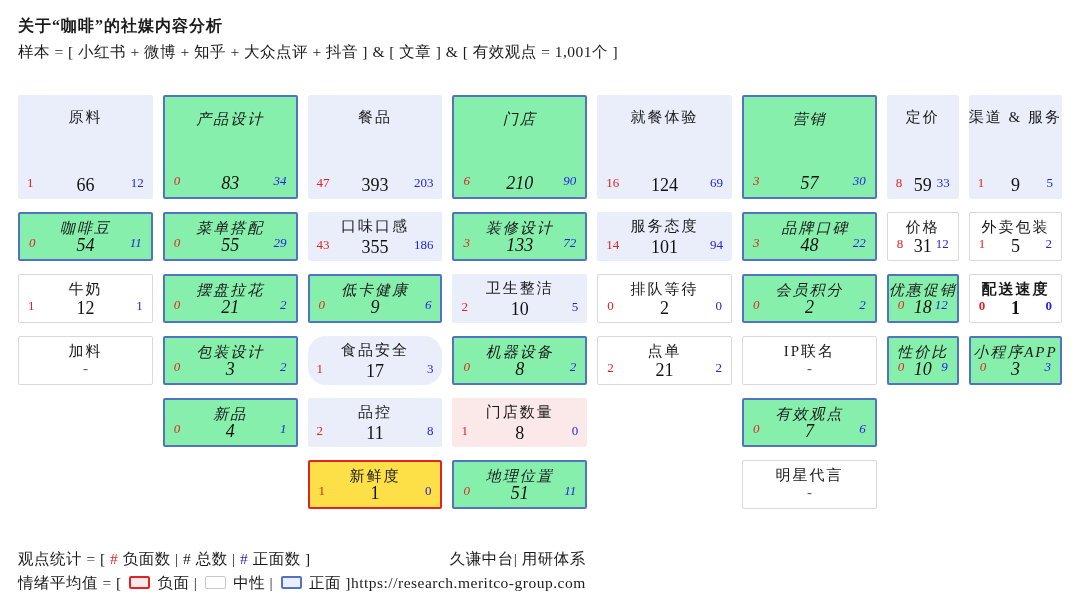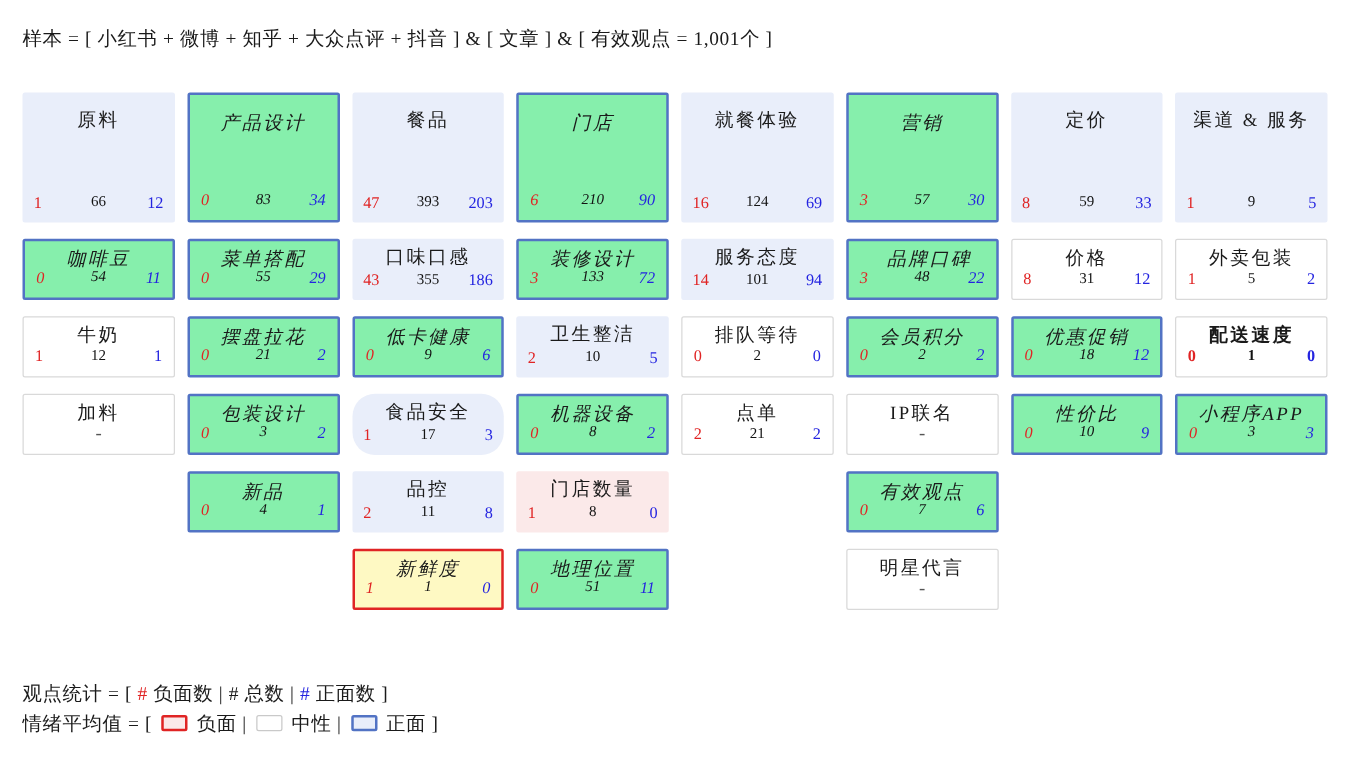--- a/index.html
+++ b/index.html
@@ -1,48 +1,49 @@
 <!DOCTYPE html>
 <html><head>
 <meta charset="utf-8">
 <style>
   html,body{margin:0;padding:0;background:#ffffff;}
   body{width:1080px;height:613px;font-family:"Liberation Serif","DejaVu Serif",serif;color:#1a1a1a;overflow:hidden;}
   .page{padding:16px 18px 0 18px;box-sizing:border-box;width:1080px;height:613px;}
   .title{font-size:16px;font-weight:bold;letter-spacing:1px;}
   .subtitle{font-size:15.5px;margin-top:5px;letter-spacing:0.5px;}
-  .grid{margin-top:32px;display:grid;grid-template-columns:repeat(8,1fr);grid-template-rows:104px repeat(5,49px);gap:13px 10px;}
+  .grid{margin-top:32px;display:grid;grid-template-columns:repeat(6,1fr);grid-template-rows:104px repeat(5,49px);gap:13px 10px;}
   .cell{position:relative;border-radius:2px;box-sizing:border-box;font-size:15px;}
   .s-positive{background:#e9eefa;}
   .s-positive-strong{background:#86efac;border:2px solid #5273c4;font-style:italic;}
   .s-neutral{background:#ffffff;border:1px solid #d9d9d9;}
   .s-negative{background:#fbe9e9;}
-  .s-negative-strong{background:#fef9c3;border:2px solid #e02424;font-style:italic;}
+  .s-negative-strong{background:#fde047;border:2px solid #e02424;}
   .lbl{text-align:center;margin-top:5px;letter-spacing:2px;white-space:nowrap;}
   .hdr .lbl{margin-top:13px;}
   .vals{position:absolute;left:9px;right:9px;bottom:4px;height:20px;display:flex;justify-content:space-between;align-items:baseline;}
   .vals .neg{color:#e02424;font-size:13px;}
   .vals .pos{color:#2424e0;font-size:13px;}
-  .vals .total{position:absolute;left:0;right:0;text-align:center;color:#121212;font-size:12px;}
+  .vals .total{position:absolute;left:0;right:0;text-align:center;color:#121212;font-size:18px;}
   .vals.dash{display:block;text-align:center;color:#555555;font-size:15px;}
-  .bottom{display:flex;justify-content:flex-start;align-items:flex-end;margin-top:56px;}
+  .bottom{display:flex;justify-content:flex-start;align-items:flex-end;margin-top:38px;}
   .legend{font-size:15.5px;line-height:1.55;letter-spacing:0.5px;}
   .hash-neg{color:#e02424;}
   .hash-pos{color:#2424e0;}
   .swatch{display:inline-block;width:21px;height:13px;border-radius:2px;vertical-align:-1px;margin:0 3px;box-sizing:border-box;}
   .swatch-neg{background:#fbe9e9;border:2px solid #e02424;}
   .swatch-neu{background:#ffffff;border:1px solid #c9c9c9;}
   .swatch-pos{background:#e9eefa;border:2px solid #5273c4;}
   .footer{text-align:right;font-size:15.5px;line-height:1.55;letter-spacing:0.5px;}
   .footer a{color:#1a1a1a;text-decoration:none;}
 </style>
 </head>
 <body>
 
 <div class="page">
+  <div class="title">关于“咖啡”的社媒内容分析</div>
   <div class="subtitle">样本 = [ 小红书 + 微博 + 知乎 + 大众点评 + 抖音 ] &amp; [ 文章 ] &amp; [ 有效观点 = 1,001个 ]</div>
 
   <div class="grid">
       <div class="cell s-positive hdr" style="grid-area: 1 / 1;">
         <div class="lbl">原料</div>
         <div class="vals">
           <span class="neg">1</span>
           <span class="total">66</span>
           <span class="pos">12</span>
         </div>
@@ -355,14 +356,18 @@
       <div>
         <span>情绪平均值 = [</span>
         <span class="swatch swatch-neg"></span>
         <span>负面 |</span>
         <span class="swatch swatch-neu"></span>
         <span>中性 |</span>
         <span class="swatch swatch-pos"></span>
         <span>正面 ]</span>
       </div>
     </div>
+    <div class="footer">
+      <div>久谦中台| 用研体系</div>
+      <div><a href="#">https://research.meritco-group.com</a></div>
+    </div>
   </div>
 </div>
 
 </body></html>

